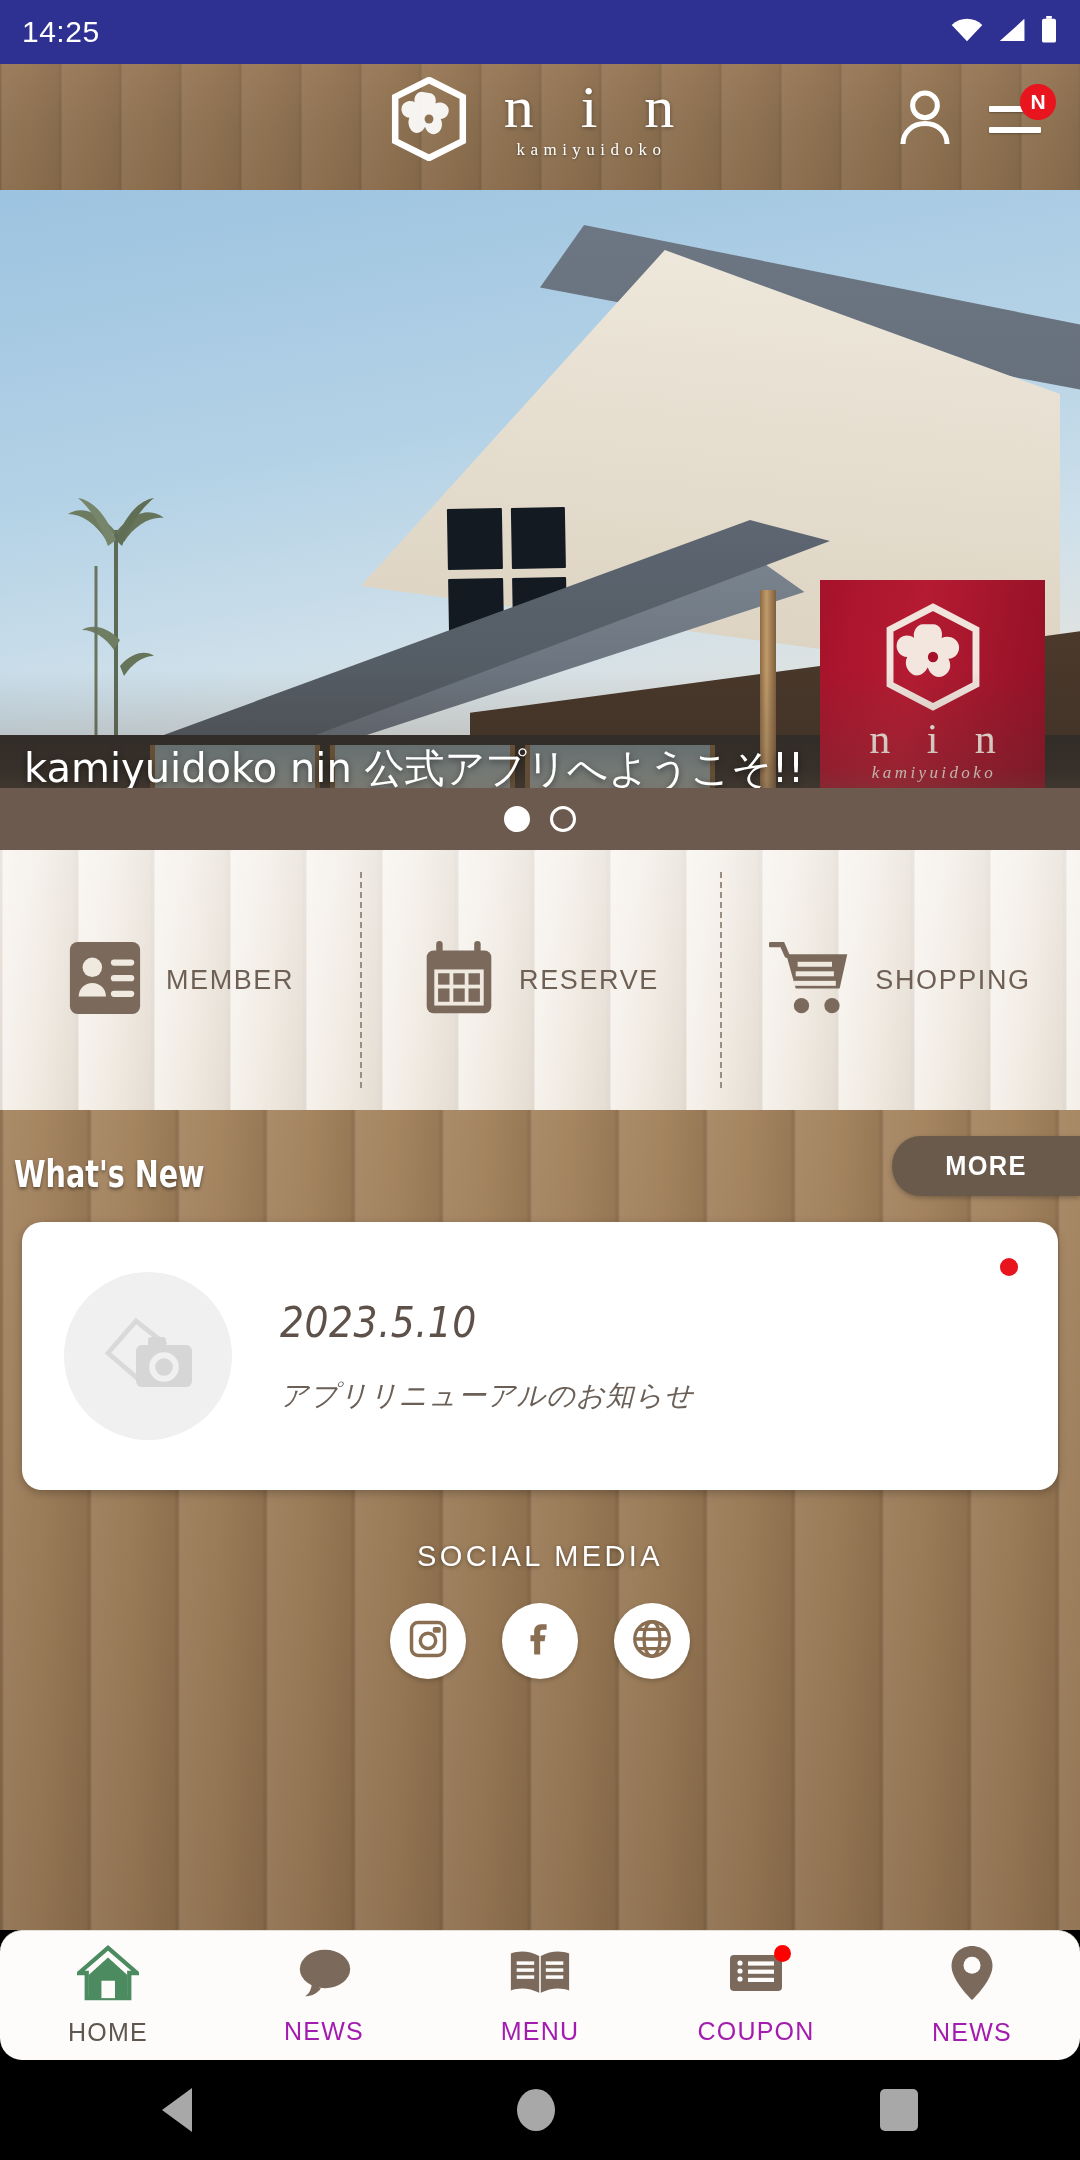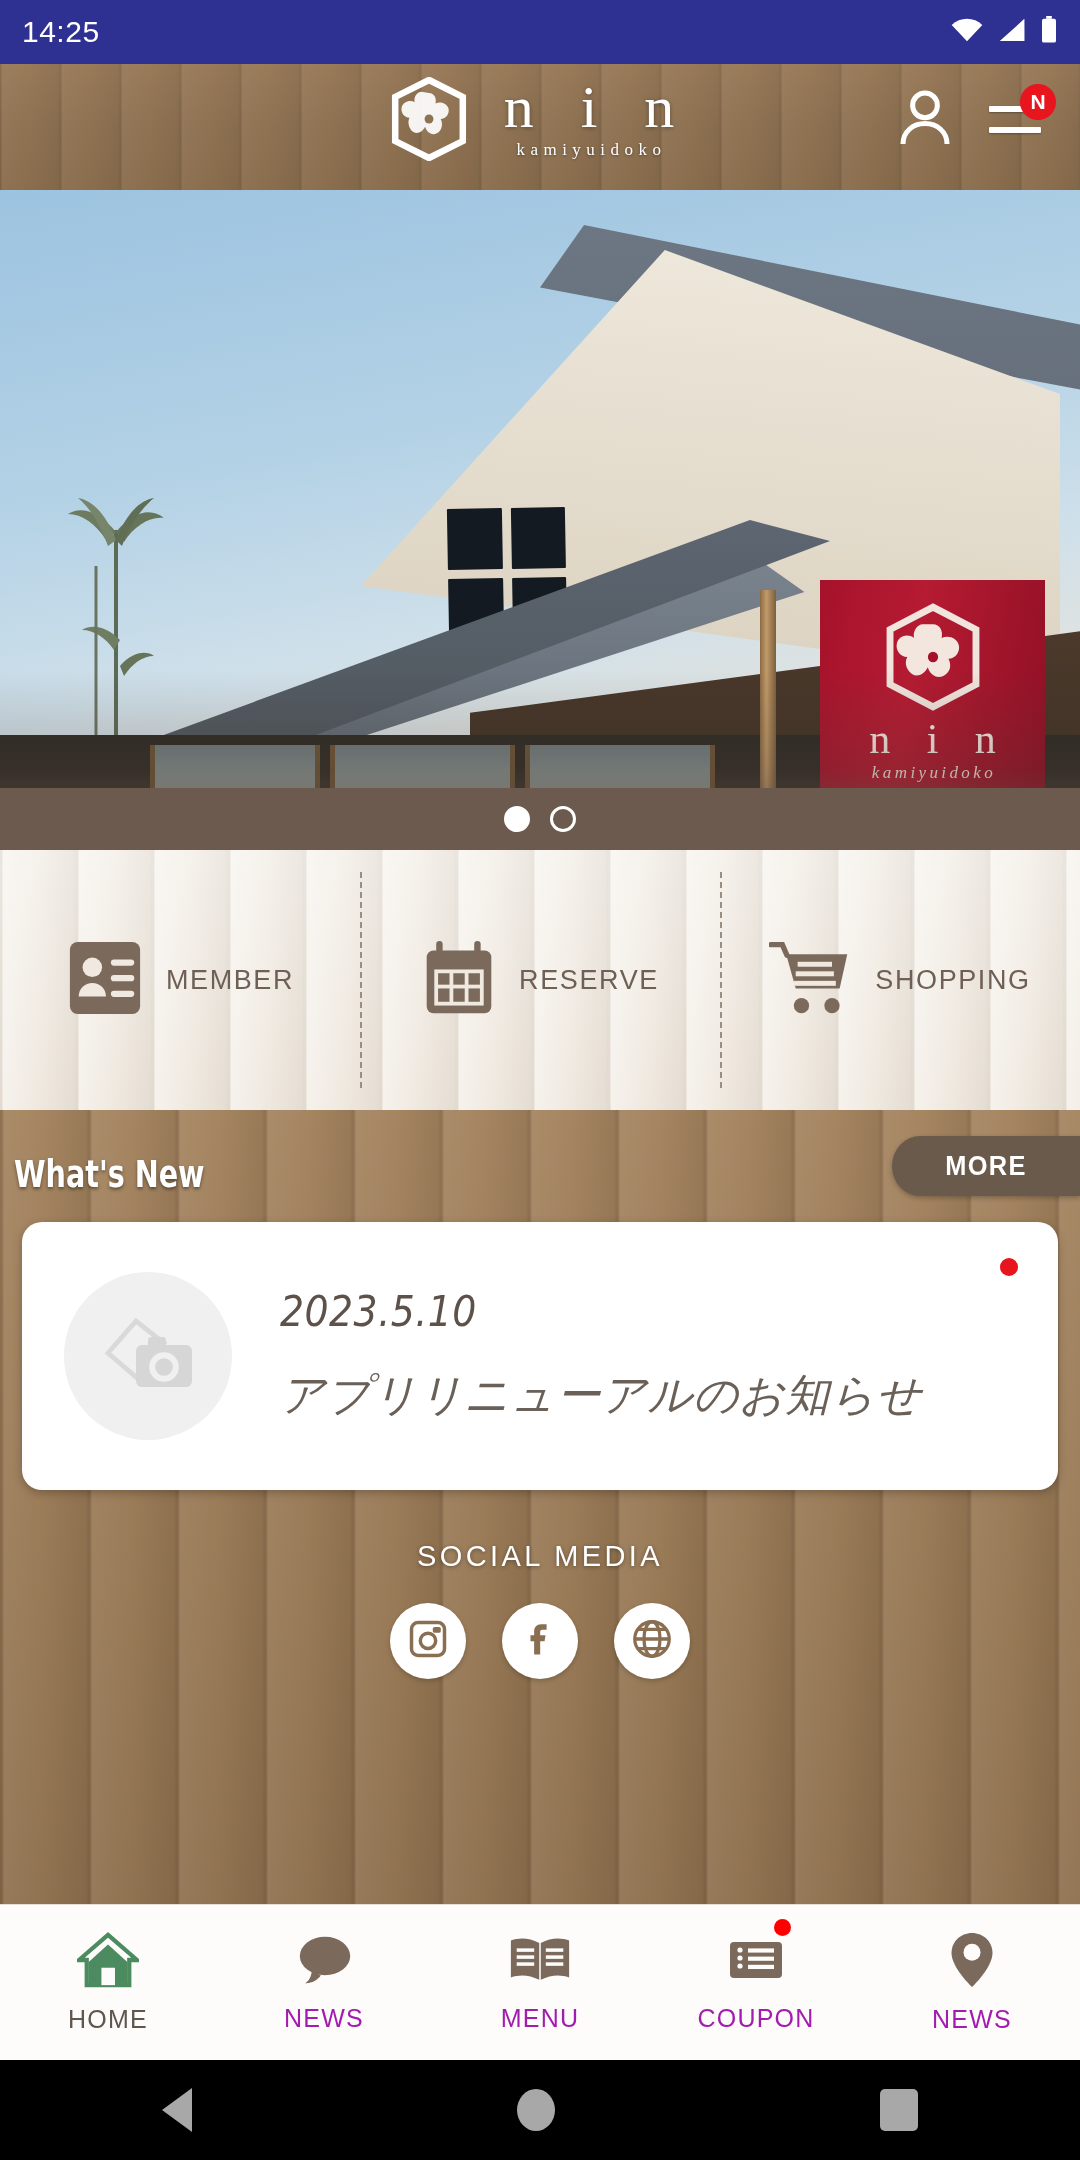--- a/index.html
+++ b/index.html
@@ -210,21 +210,21 @@
   .thumb{
     width:168px; height:168px; border-radius:50%; background:#f0f0f0;
     display:flex; align-items:center; justify-content:center; flex:0 0 168px;
   }
   .news-text{ margin-left:48px;font-style:italic; }
   .news-date{
     font-family:"DejaVu Sans Condensed","Liberation Sans Narrow","Liberation Sans",sans-serif;
     font-size:42px; color:#5d5149; letter-spacing:.5px;
   }
   .news-subject{
-    margin-top:30px; font-size:44px; color:#6a6058; letter-spacing:1px;
+    margin-top:30px; font-size:28px; color:#6a6058; letter-spacing:1px;
     font-family:"DejaVu Sans", sans-serif;
   }
   .unread-dot{
     position:absolute; top:36px; right:40px; width:18px; height:18px;
     border-radius:50%; background:#e8141e;
   }
 
   
   .social{
     position:absolute; top:1540px; left:0; width:1080px; height:200px;
@@ -237,23 +237,23 @@
   }
   .social-row{ margin-top:30px; display:flex; gap:36px; }
   .social-circle{
     width:76px; height:76px; border-radius:50%; background:#fff;
     display:flex; align-items:center; justify-content:center;
     box-shadow:0 2px 5px rgba(0,0,0,.2);
   }
 
   
   .tabbar{
-    position:absolute; bottom:100px; left:0; width:1080px; height:156px;
+    position:absolute; bottom:100px; left:0; width:1080px; height:130px;
     background:#fdfcfa; border-top:1px solid #e4ded6;
-    display:flex; z-index:40;
+    display:flex; z-index:40;border-radius:22px;
   }
   .tab{
     flex:1; display:flex; flex-direction:column; align-items:center;
     justify-content:center; gap:12px; position:relative;
   }
   .tab .tlabel{ font-size:25px; color:#a21caf; letter-spacing:1.2px; }
   .tab.active .tlabel{ color:#5f564e; }
   .tab .tab-dot{
     position:absolute; top:14px; left:50%; margin-left:18px;
     width:17px; height:17px; border-radius:50%; background:#ff0000;
@@ -370,20 +370,21 @@
             <path d="M30 3 55 16v32L30 61 5 48V16Z" fill="none" stroke="#f1e4dd" stroke-width="4"></path>
             <path d="M30 13c4 0 6 4 5 8 4-2 9 0 10 4s-2 8-6 8c2 4 1 8-3 10s-8-1-9-5c-2 4-6 6-9 4s-5-6-3-10c-4 0-7-4-6-8s6-6 10-3c-1-4 2-8 5-8Z" fill="#f3e6df"></path>
             <circle cx="30" cy="32" r="3" fill="#a6122b"></circle>
           </svg>
         </span>
         <span class="bnin">n i n</span>
         <span class="bsub">kamiyuidoko</span>
       </div>
     </div>
     <div class="hero-scrim"></div>
+    <div class="hero-caption">kamiyuidoko nin 公式アプリへようこそ!!</div>
     <div class="dots">
       <span class="dot active"></span>
       <span class="dot"></span>
     </div>
   </div>
 
   <div class="quick">
     <div class="quick-item">
       <span>
         <svg width="78" height="80" viewBox="0 0 40 41" fill="#7b6a5c">

